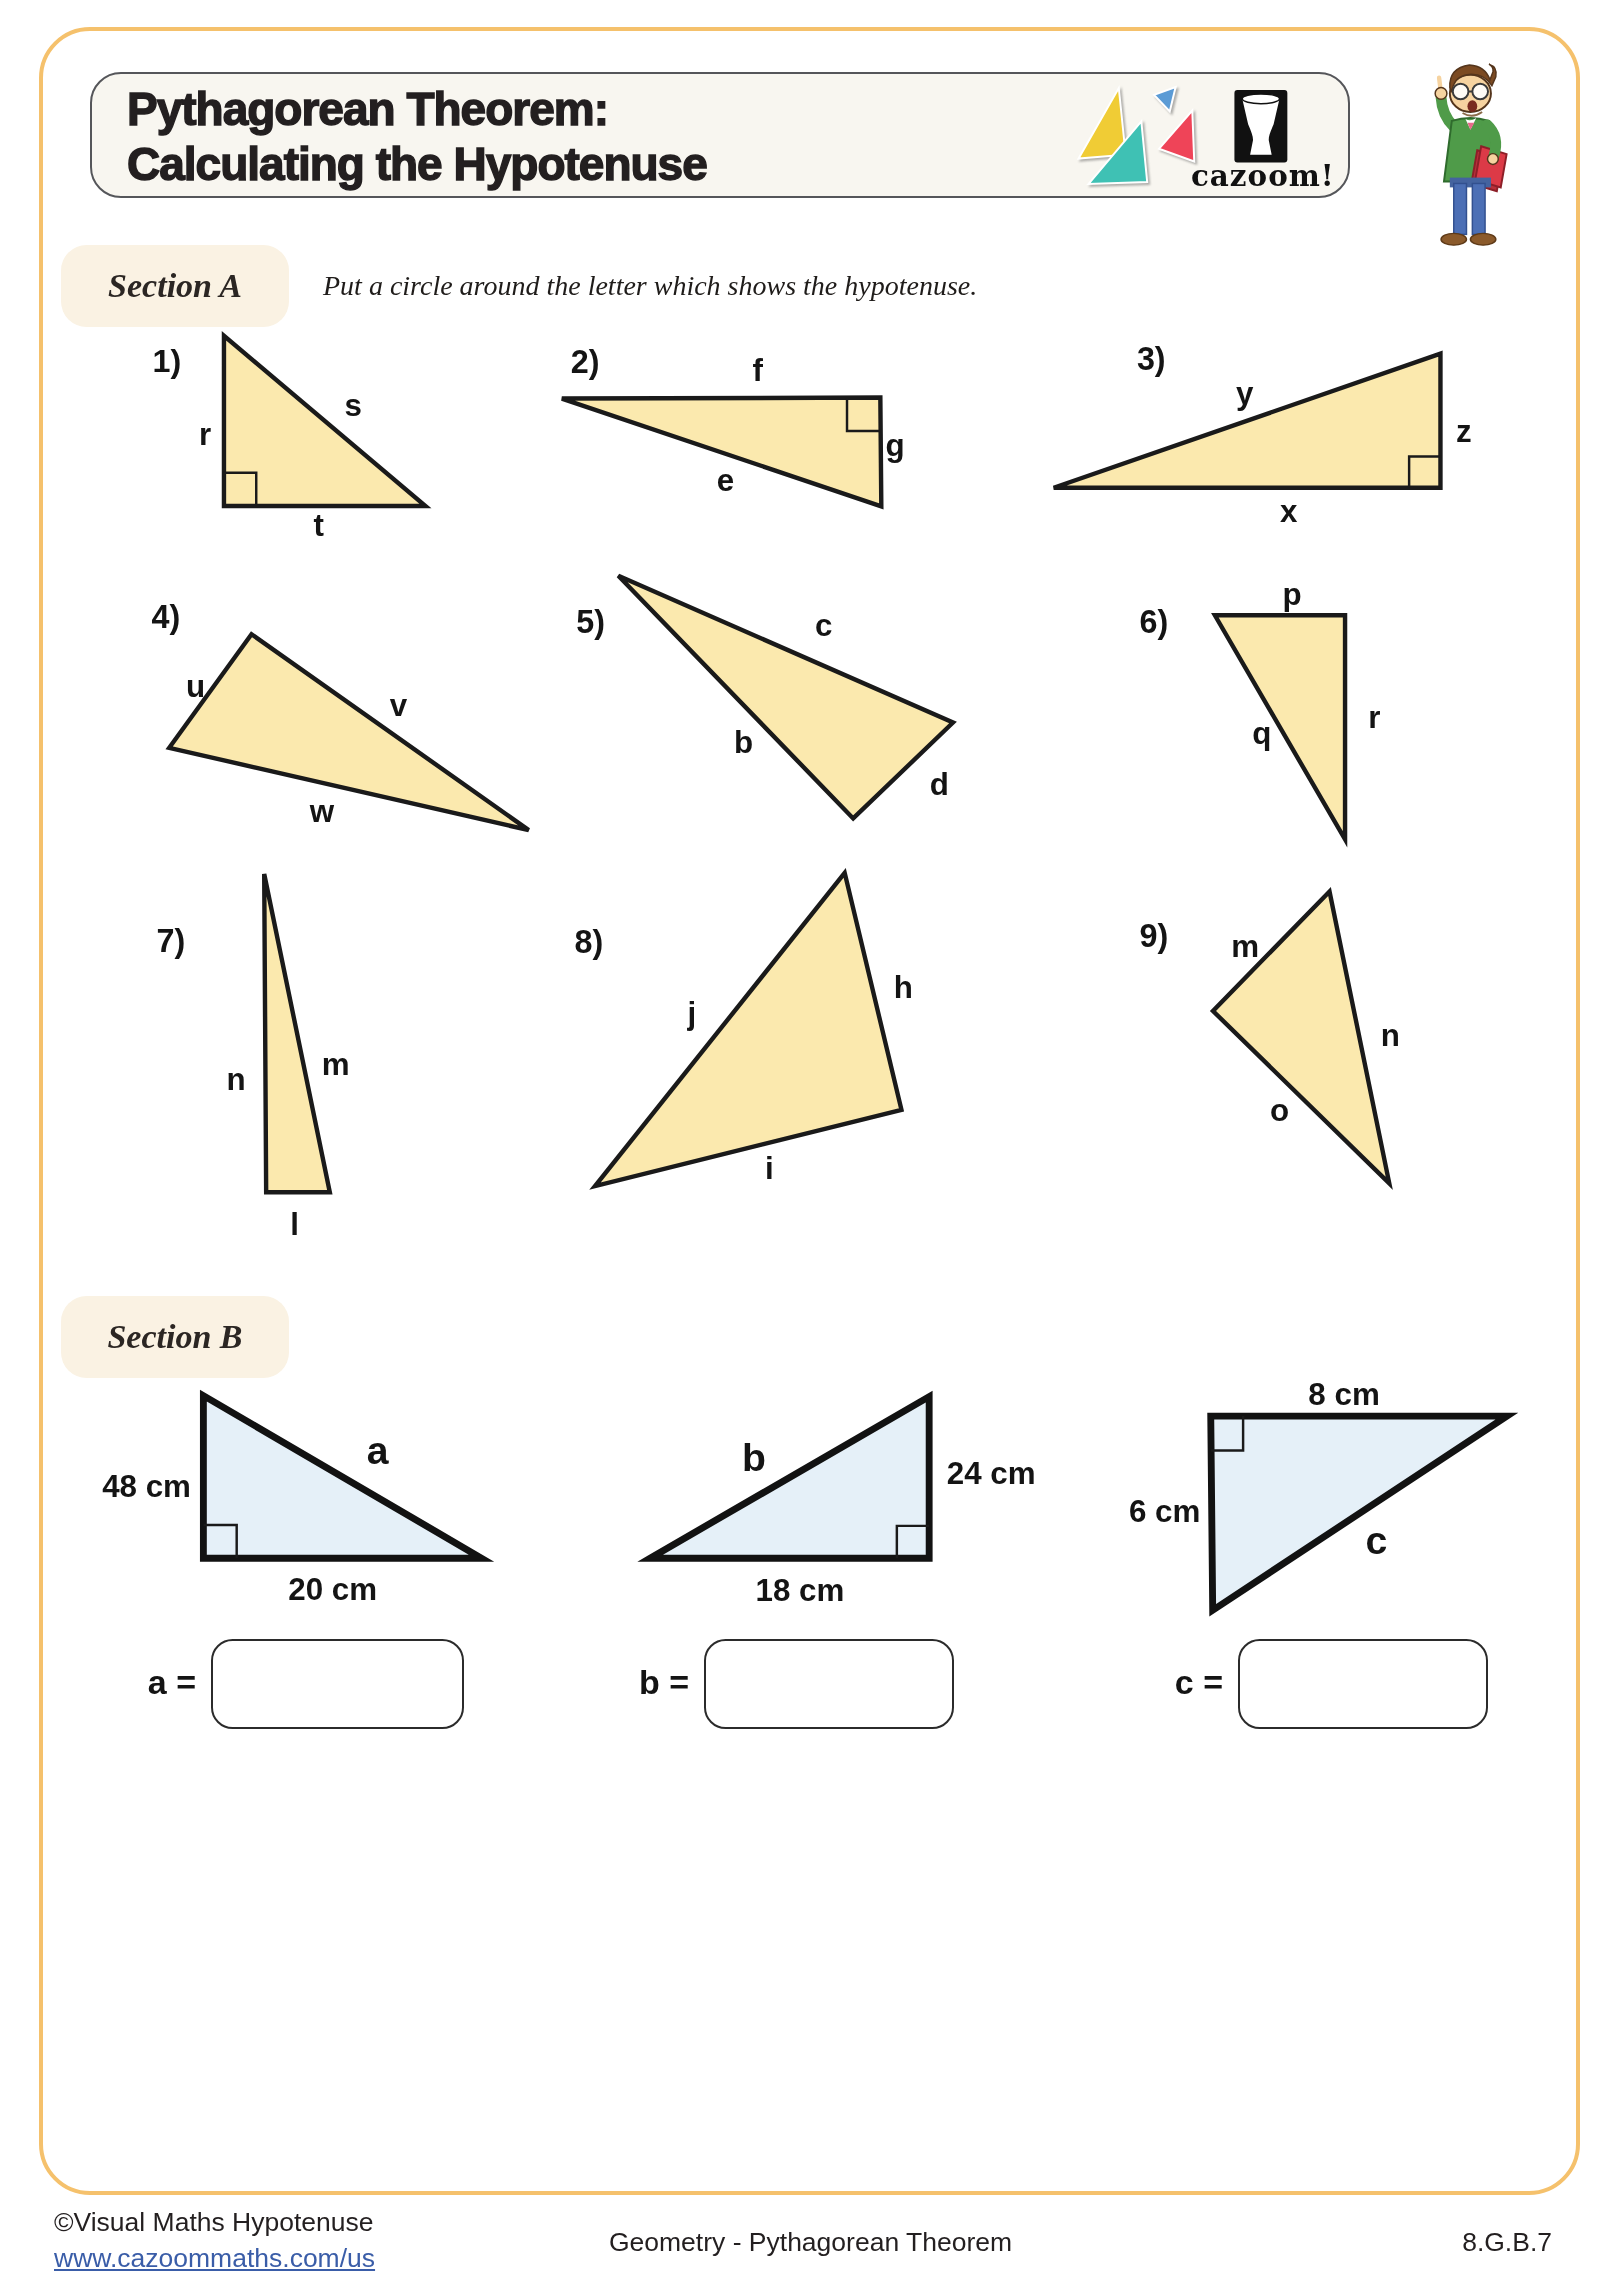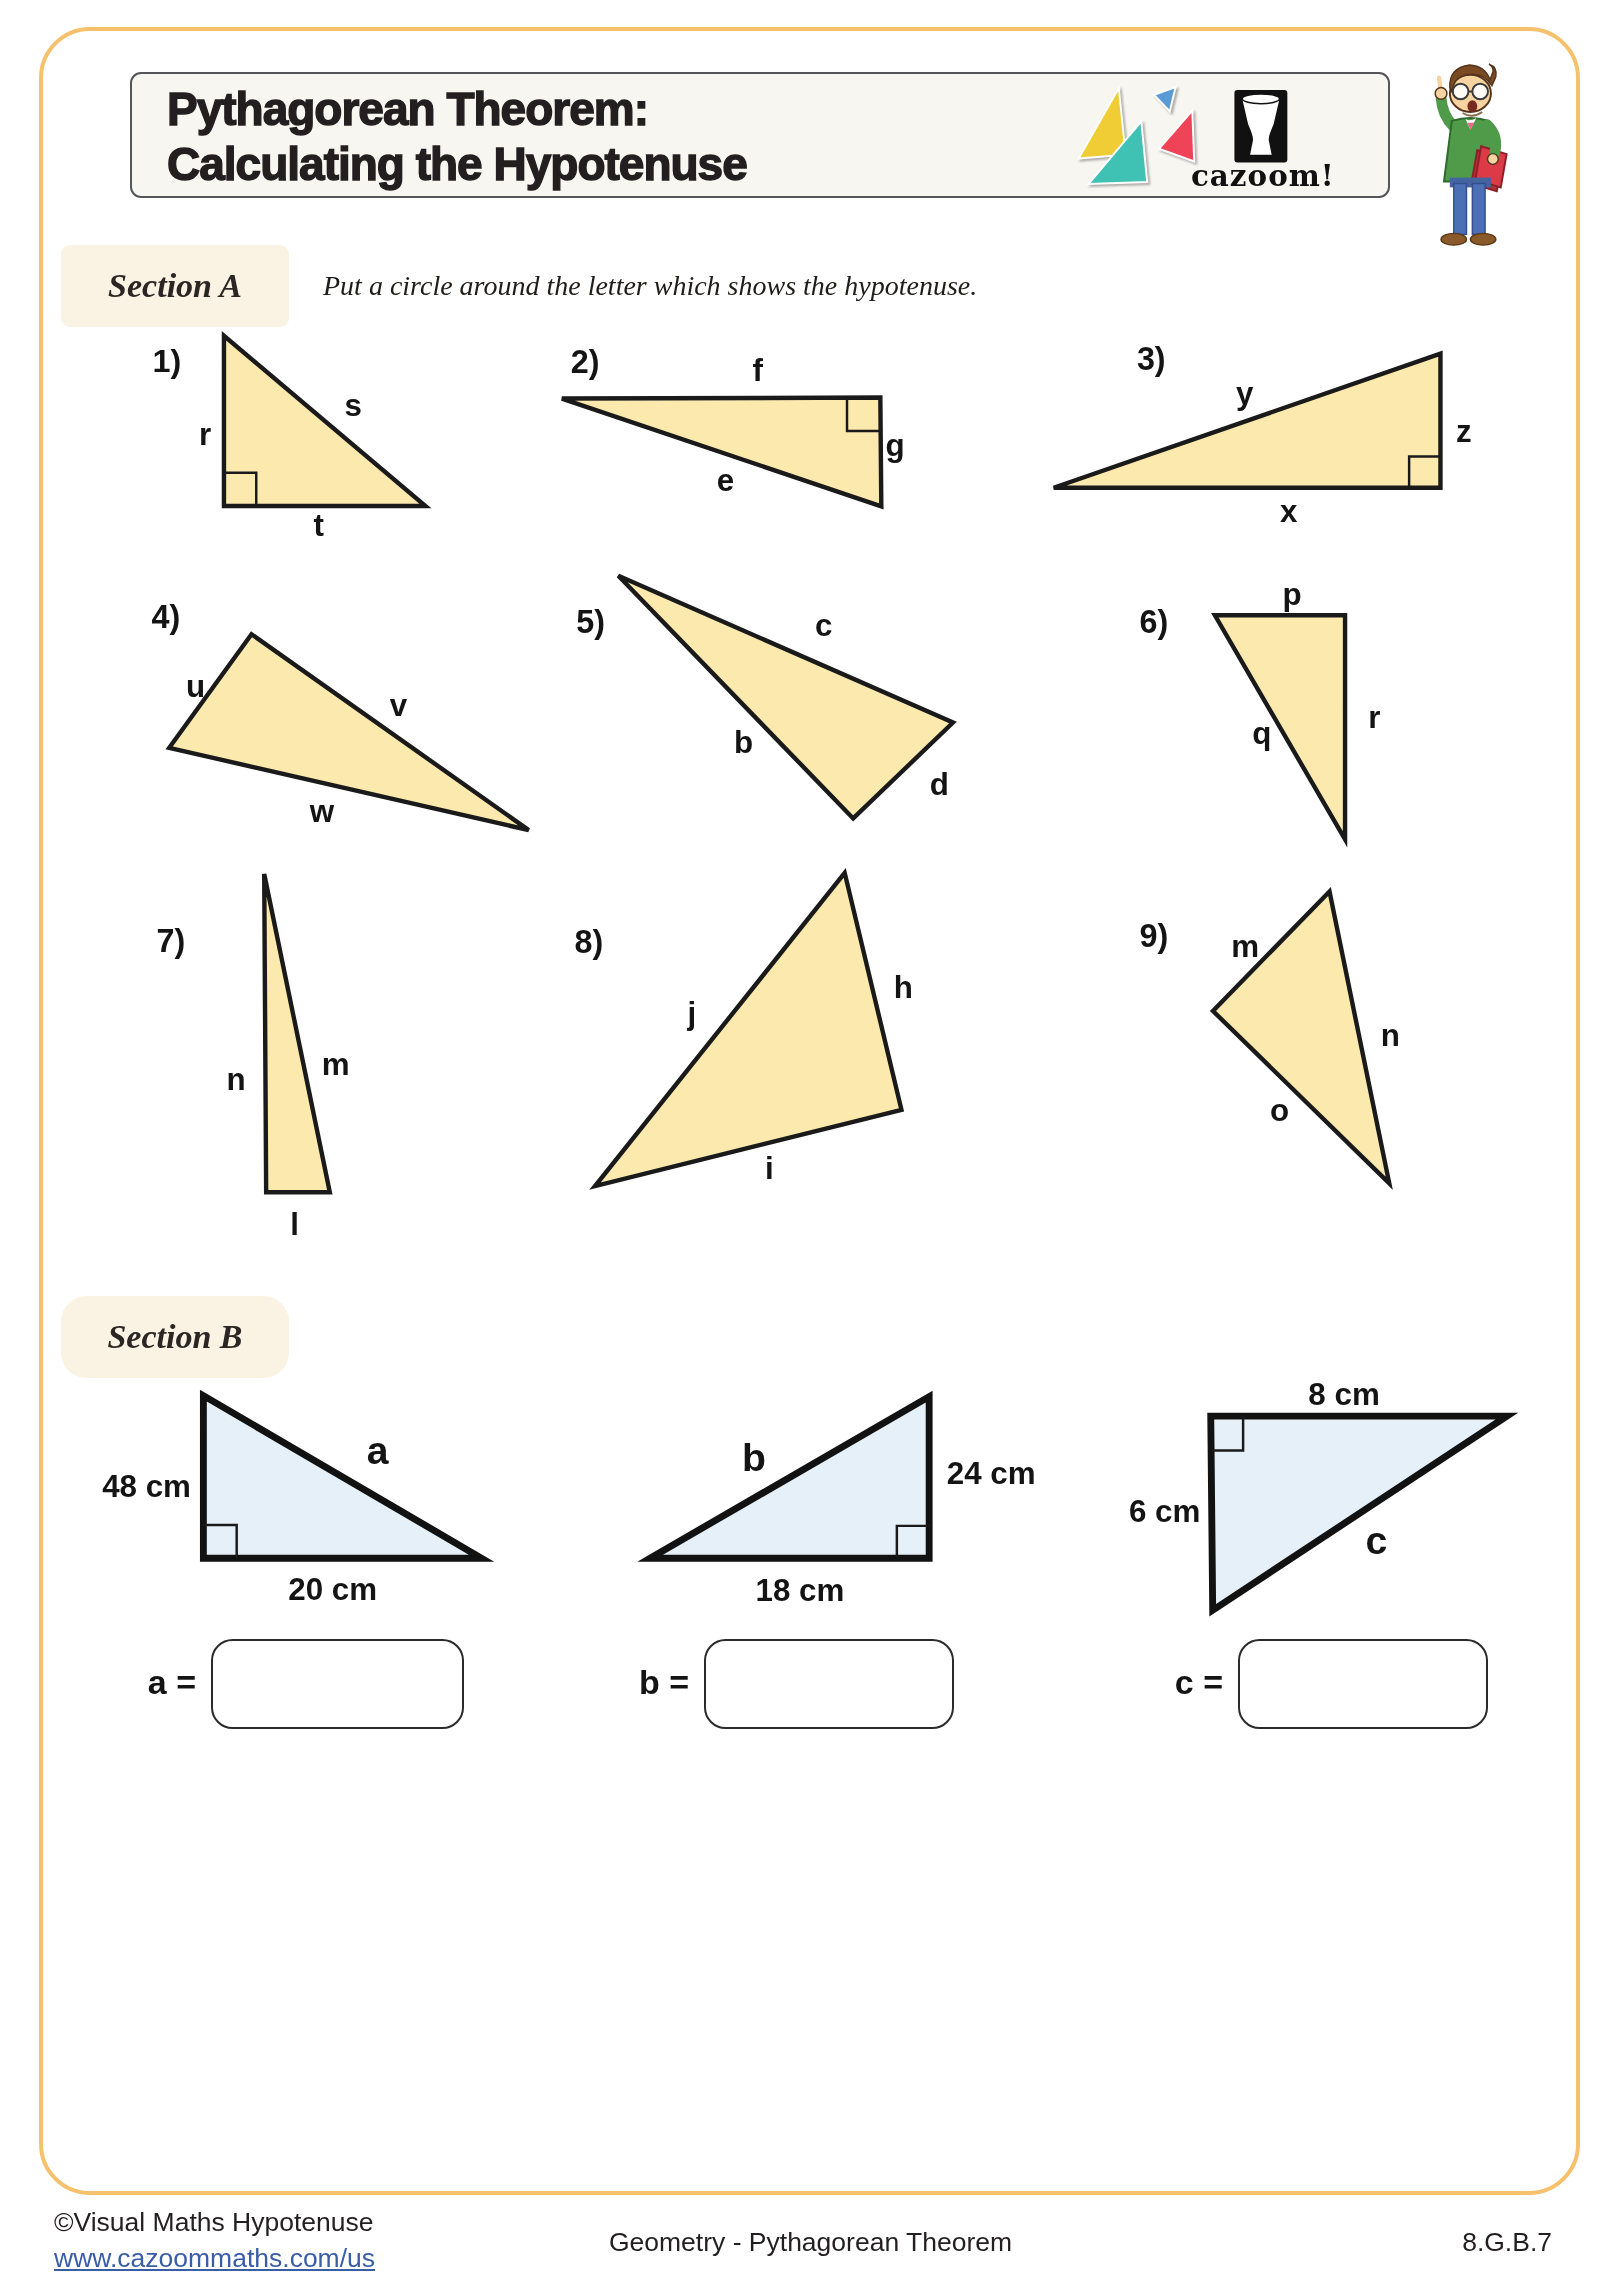--- a/index.html
+++ b/index.html
@@ -2,21 +2,21 @@
 <html><head>
 <meta charset="utf-8">
 <style>
   html,body{margin:0;padding:0;background:#ffffff;}
   .sheet{position:relative;width:1621px;height:2293px;background:#ffffff;overflow:hidden;
          font-family:"Liberation Sans",sans-serif;}
   .page-border{position:absolute;left:39px;top:27.4px;width:1533px;height:2160px;
          border:4.9px solid #F5C16C;border-radius:51px;background:transparent;}
   
   .title-box{position:absolute;left:90px;top:72px;width:1260px;height:126px;
-         background:#F8F6F0;border:2.9px solid #55565A;border-radius:11px;box-sizing:border-box;margin-left:40px;}
+         background:#F8F6F0;border:2.9px solid #55565A;border-radius:31px;box-sizing:border-box;}
   .title-text{position:absolute;left:35px;top:7.8px;font-size:46px;line-height:55px;font-weight:700;
          color:#231F20;letter-spacing:-1px;-webkit-text-stroke:1.4px #231F20;}
   .logo-svg{position:absolute;left:1059px;top:78px;overflow:visible;}
   .logo-tris{filter:drop-shadow(2px 2px 1px rgba(60,60,60,.4));}
   .teacher-svg{position:absolute;left:1397px;top:54px;overflow:visible;}
   .brand-text{font:700 30px "DejaVu Serif",serif;fill:#111111;text-anchor:middle;letter-spacing:1px;}
   
   .sec-label{position:absolute;left:61px;width:228px;height:82px;background:#FAF2E3;border-radius:25.5px;
          display:flex;align-items:center;justify-content:center;
          font-family:"Liberation Serif",serif;font-style:italic;font-weight:700;font-size:34px;color:#2B2623;}
@@ -92,21 +92,21 @@
     <path d="M92,72 Q105,84 99,104" stroke="#4F9B49" stroke-width="11" fill="none" stroke-linecap="round"></path>
     <circle cx="98" cy="107" r="5.5" fill="#F6D3A0" stroke="#54351C" stroke-width="1.5"></circle>
 
     <rect x="54" y="126" width="42" height="10" fill="#44639F"></rect>
     <rect x="58" y="132" width="13" height="52" fill="#4C6FB5" stroke="#32508F" stroke-width="1.5"></rect>
     <rect x="77" y="132" width="13" height="52" fill="#4C6FB5" stroke="#32508F" stroke-width="1.5"></rect>
     <ellipse cx="58" cy="189" rx="13" ry="6" fill="#8B5A2B" stroke="#5E3A18" stroke-width="1.5"></ellipse>
     <ellipse cx="88" cy="189" rx="13" ry="6" fill="#8B5A2B" stroke="#5E3A18" stroke-width="1.5"></ellipse>
   </svg>
 
-  <div class="sec-label" style="top:245px;border-radius:9px;">Section A</div>
+  <div class="sec-label" style="top:245px;">Section A</div>
   <div class="sec-instr" style="top:245px;">Put a circle around the letter which shows the hypotenuse.</div>
 
   <svg class="fig" style="left:118px;top:328px;" width="343" height="225" viewBox="120 335 350 230">
     <text x="155" y="380" class="qnum">1)</text>
     <polygon class="tri" points="228,343 228,517 434,517"></polygon>
     <path class="ra" d="M228,483 L261,483 L261,517"></path>
     <text x="215" y="455" class="lbl end">r</text>
     <text x="360" y="425" class="lbl mid">s</text>
     <text x="325" y="548" class="lbl mid">t</text>
   </svg>

